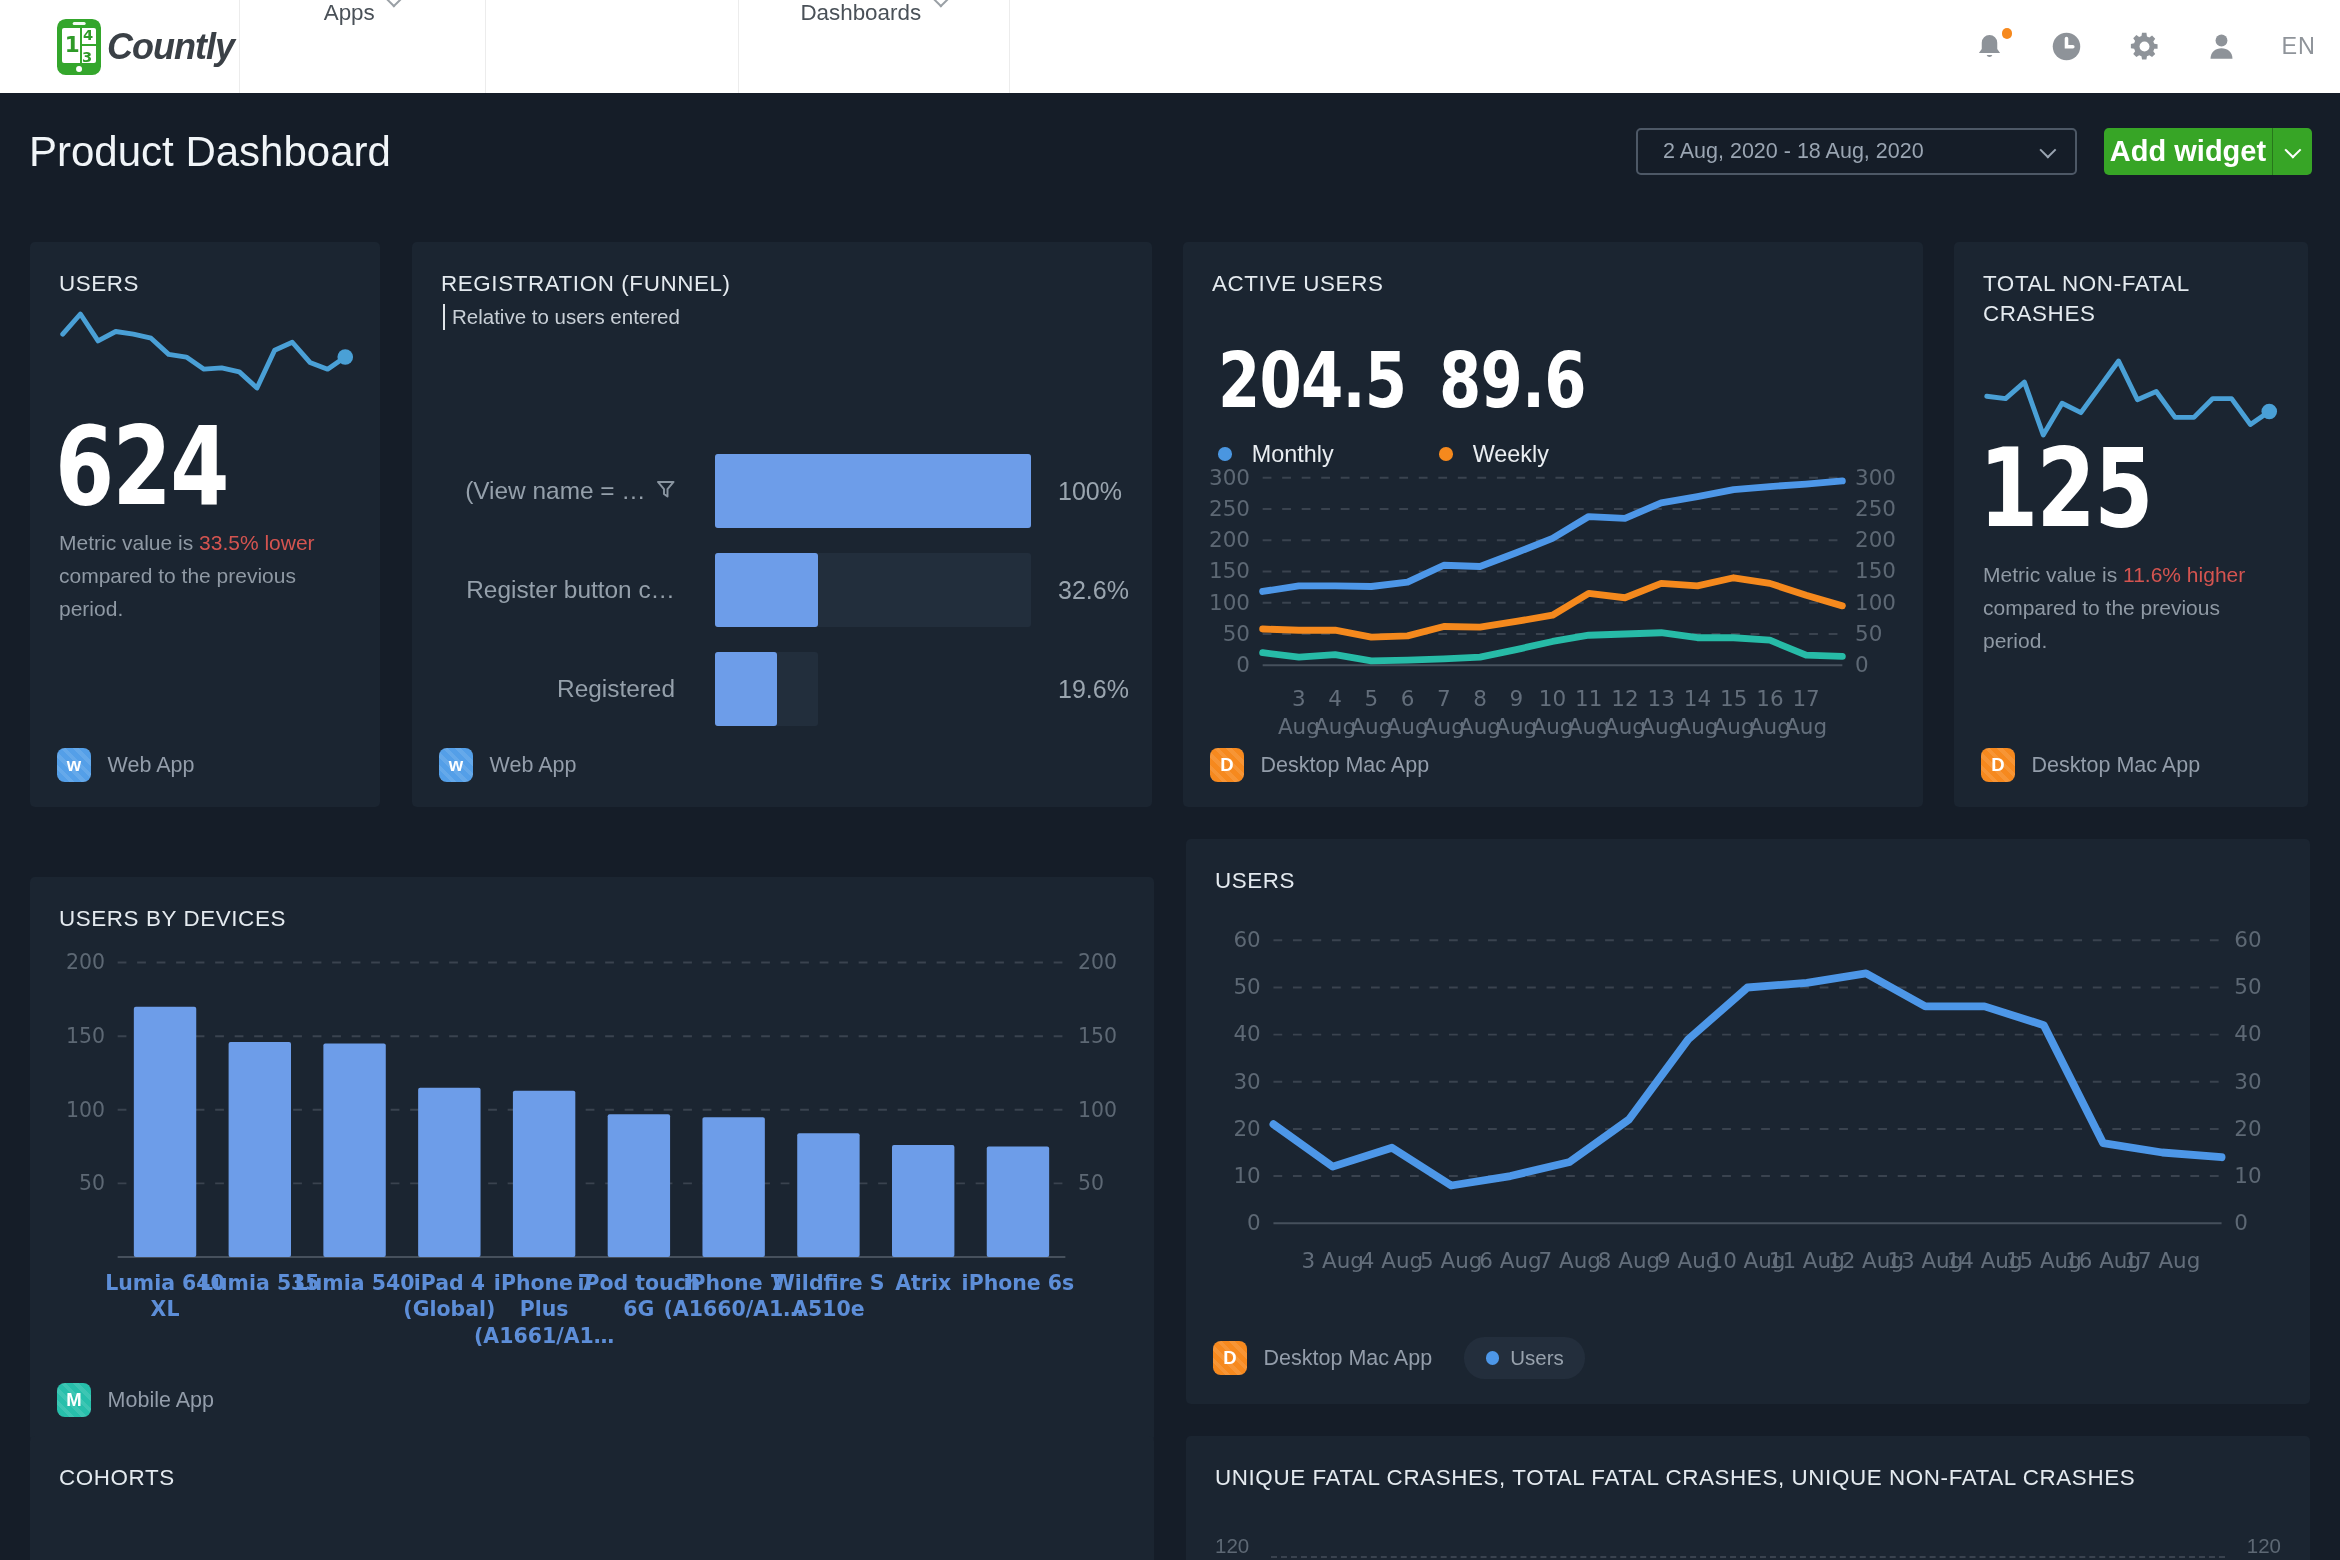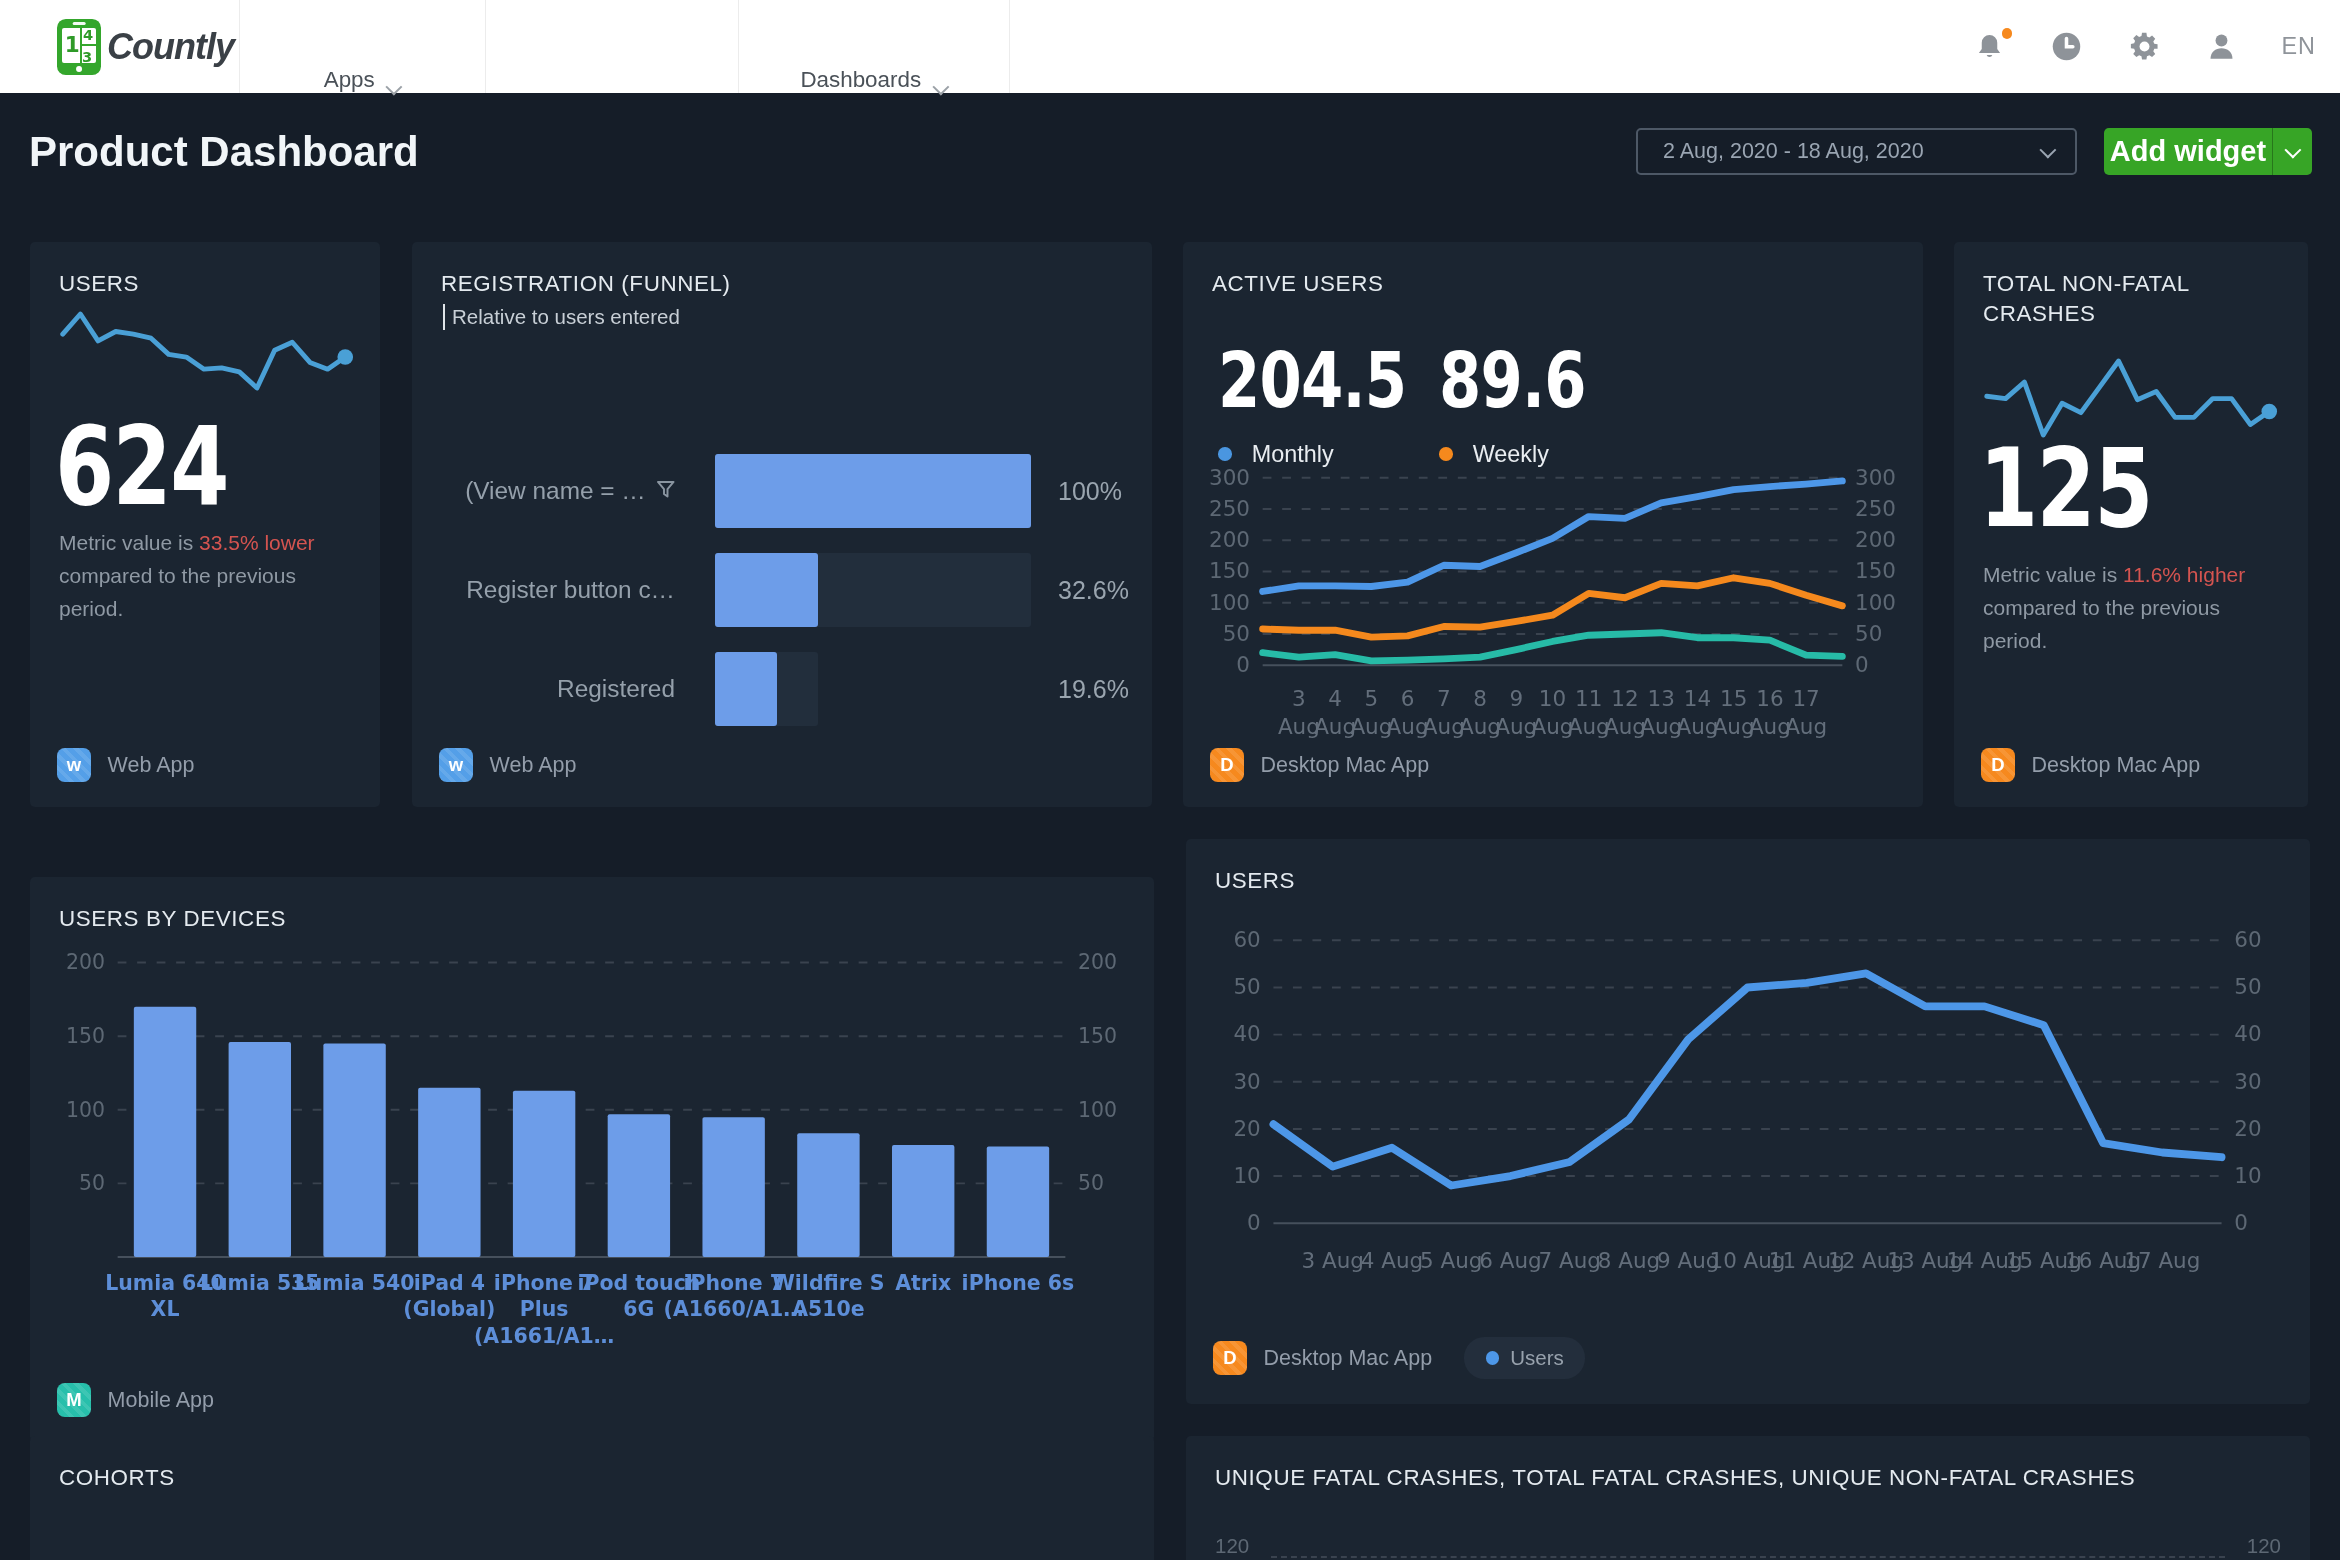--- a/index.html
+++ b/index.html
@@ -12,29 +12,29 @@
   .logo .speaker{position:absolute;top:3.9px;left:50%;transform:translateX(-50%);width:12.7px;height:2.9px;background:rgba(255,255,255,.95);border-radius:2px}
   .logo .home{position:absolute;bottom:2.9px;left:50%;transform:translateX(-50%);width:5.9px;height:5.9px;background:#fff;border-radius:50%}
   .logo .screen{position:absolute;left:4.9px;right:4.9px;top:9.8px;bottom:11.7px;background:#fff;border-radius:2px}
   .logo .vline{position:absolute;left:53%;top:0;bottom:0;width:2px;background:#34a62c}
   .logo .hline{position:absolute;left:53%;right:0;top:46%;height:2px;background:#34a62c}
   .logo .dg{position:absolute;color:#2f9a28;font-weight:700;font-family:"DejaVu Sans",sans-serif}
   .logo .dg1{left:2.9px;top:3.9px;font-size:21.5px}
   .logo .dg4{right:2.9px;top:-2px;font-size:14.6px}
   .logo .dg3{right:3.9px;bottom:-2px;font-size:14.6px}
   .brand{position:absolute;left:107px;top:0;height:93px;display:flex;align-items:center;font-size:36px;font-weight:700;font-style:italic;color:#3a4046;letter-spacing:-1px;cursor:pointer}
-  .nav-item{position:absolute;top:0;height:93px;display:flex;align-items:flex-end;justify-content:center;gap:13.7px;color:#4a5158;font-size:22.4px;cursor:pointer}
+  .nav-item{position:absolute;top:0;height:93px;display:flex;align-items:flex-start;justify-content:center;gap:13.7px;color:#4a5158;font-size:22.4px;cursor:pointer}
   .chev{width:9.8px;height:9.8px;border-right:2px solid #9aa0a6;border-bottom:2px solid #9aa0a6;transform:rotate(45deg);margin-top:-6.8px}
   .nav-right{position:absolute;right:25px;top:0;height:93px;display:flex;align-items:center;gap:45px}
   .nav-ico{position:relative;cursor:pointer;display:flex;align-items:center}
   .badge{position:absolute;top:-2.9px;right:-7.8px;width:10.7px;height:10.7px;background:#f6891e;border-radius:50%}
   .lang{font-size:23.4px;color:#8f949a;letter-spacing:1px;cursor:pointer}
 
   
-  .page-title{position:absolute;left:29px;top:128px;font-size:42px;font-weight:700;color:#f1f5f8}
+  .page-title{position:absolute;left:29px;top:128px;font-size:42px;font-weight:400;color:#f1f5f8}
   .date-select{position:absolute;left:1636px;top:128px;width:441px;height:47px;border:2px solid #4d5866;border-radius:4.9px;box-sizing:border-box;display:flex;align-items:center;justify-content:space-between;color:#9aa5b2;font-size:21.5px;padding:0 21.5px 0 25px;cursor:pointer}
   .date-select .chev{border-color:#9aa5b2;margin-top:-3.9px}
   .add-widget{position:absolute;left:2104px;top:128px;width:208px;height:47px;background:#37a526;border-radius:4.9px;display:flex;color:#fff;cursor:pointer;overflow:hidden}
   .aw-main{flex:1;display:flex;align-items:center;justify-content:center;font-size:29px;font-weight:700}
   .aw-chev{width:39px;border-left:1px solid rgba(0,0,0,.28);display:flex;align-items:center;justify-content:center}
   .aw-chev .chev{border-color:#fff;margin-top:-3.9px}
 
   
   .card{position:absolute;background:#1b2531;border-radius:4.9px}
   #card-users{left:30px;top:242px;width:350px;height:565px}

